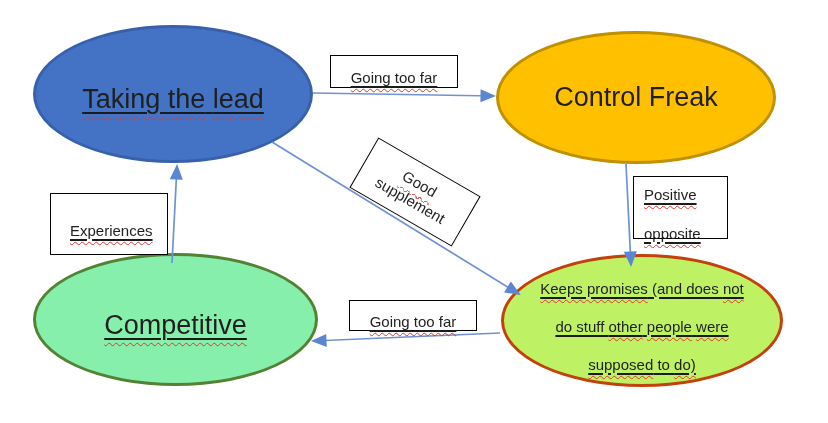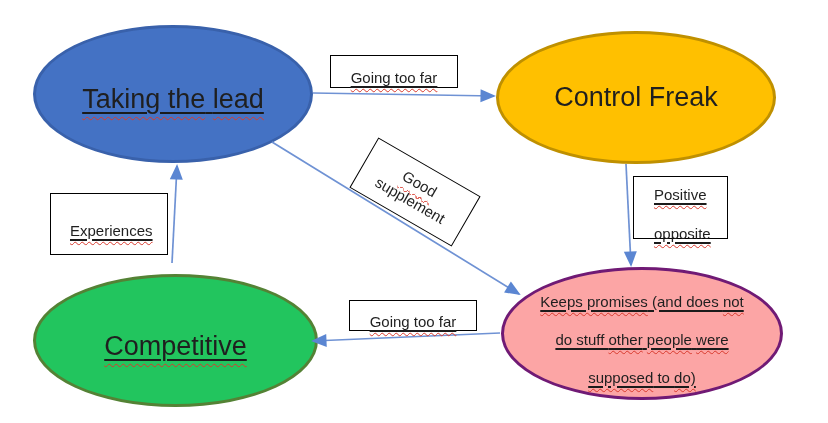--- a/index.html
+++ b/index.html
@@ -6,43 +6,43 @@
   .canvas{
     position:relative;width:828px;height:423px;background:#ffffff;overflow:hidden;
     font-family:"Liberation Sans",sans-serif;color:#1f1f1f;
   }
   .node{
     position:absolute;border-radius:50%;display:flex;align-items:center;justify-content:center;
     text-align:center;box-sizing:border-box;
   }
   .node-blue  {left:33px;  top:25px;  width:280px;height:138px;background:#4472C4;border:3px solid #3961AB;}
   .node-yellow{left:496px; top:31px;  width:280px;height:133px;background:#FFC000;border:3px solid #BF9000;}
-  .node-green {left:33px;  top:274px; width:285px;height:133px;background:#22c55e;border:3px solid #548235;}
-  .node-orange{left:501px; top:267px; width:282px;height:133px;background:#fca5a5;border:3px solid #701a75;}
+  .node-green {left:33px;  top:253px; width:285px;height:133px;background:#86efac;border:3px solid #548235;}
+  .node-orange{left:501px; top:254px; width:282px;height:133px;background:#bef264;border:3px solid #c2410c;}
   .txt-lg{font-size:27px;line-height:1.15;}
   .txt-sm{font-size:15px;line-height:26px;}
   .u{
     text-decoration-line:underline;text-decoration-style:solid;
     text-decoration-color:#1b1b1b;text-decoration-thickness:1.5px;text-underline-offset:3px;margin-top:12px;
   }
   .sq{
     text-decoration-line:underline;text-decoration-style:wavy;
     text-decoration-color:#d83a2e;text-decoration-thickness:1px;text-underline-offset:5px;
   }
   .txt-lg .sq{text-underline-offset:8px;}
   .txt-lg.u{text-underline-offset:4px;}
   .arrows{position:absolute;left:0;top:0;pointer-events:none;}
   .edge-label{
     position:absolute;box-sizing:border-box;background:#ffffff;border:1.6px solid #000000;
     font-size:15px;display:flex;align-items:center;justify-content:center;text-align:center;
   }
   .lbl-gtf-top{left:330px;top:55px;width:128px;height:33px;}
   .lbl-good{left:356px;top:163px;width:118px;height:58px;transform:rotate(30deg);flex-direction:column;line-height:19px;}
   .lbl-exp{left:50px;top:193px;width:118px;height:62px;flex-direction:column;align-items:flex-start;justify-content:center;padding-left:19px;line-height:27px;text-align:left;}
-  .lbl-pos{left:633px;top:176px;width:95px;height:63px;flex-direction:column;align-items:flex-start;justify-content:center;padding-left:20px;line-height:27px;text-align:left;}
+  .lbl-pos{left:633px;top:176px;width:95px;height:63px;flex-direction:column;align-items:flex-start;justify-content:center;padding-left:10px;line-height:27px;text-align:left;}
   .lbl-gtf-bot{left:349px;top:300px;width:128px;height:31px;}
   .kp-line{display:block;}
 </style>
 </head>
 <body>
 
 <div class="canvas">
 
   <div class="node node-yellow">
     <span class="txt-lg">Control Freak</span>

